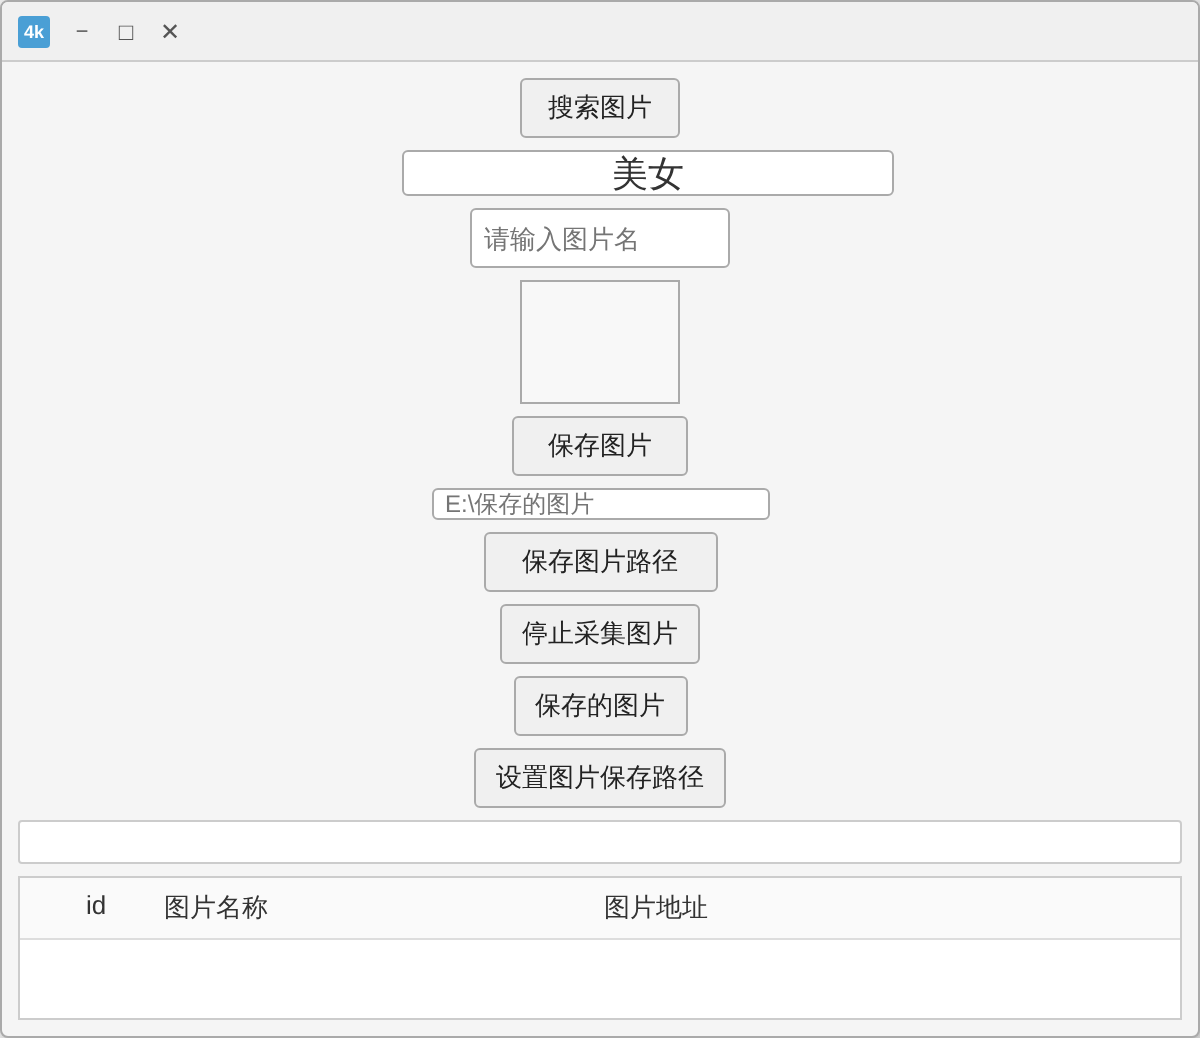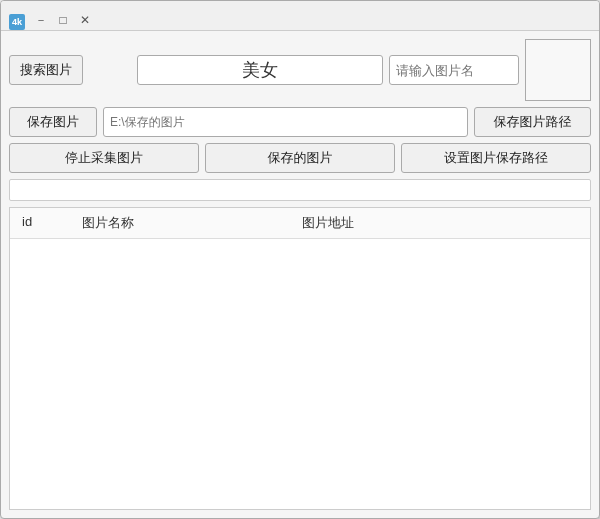--- a/index.html
+++ b/index.html
@@ -27,21 +27,21 @@
       display: flex;
       flex-direction: column;
       overflow: hidden;
     }
 
     .title-bar {
       background: #f0f0f0;
       border-bottom: 1px solid #ccc;
       height: 30px;
       display: flex;
-      align-items: flex-end;
+      align-items: center;
       padding: 0 8px;
       user-select: none;
     }
 
     .title-bar-icon {
       width: 16px;
       height: 16px;
       margin-right: 6px;
       background: #4a9fd5;
       border-radius: 2px;
@@ -83,20 +83,21 @@
       padding: 8px;
       display: flex;
       flex-direction: column;
       gap: 6px;
     }
 
     .row {
       display: flex;
       align-items: center;
       gap: 6px;
+      flex-direction: column;
     }
 
     .btn {
       background: #f0f0f0;
       border: 1px solid #aaa;
       border-radius: 3px;
       padding: 4px 10px;
       font-size: 13px;
       cursor: pointer;
       white-space: nowrap;
@@ -158,20 +159,21 @@
       padding: 4px 8px;
       gap: 0;
     }
 
     .table-header-cell {
       padding: 2px 4px;
     }
 
     .col-id {
       width: 60px;
+      text-align: center;
     }
 
     .col-name {
       width: 220px;
     }
 
     .col-url {
       flex: 1;
     }
 

